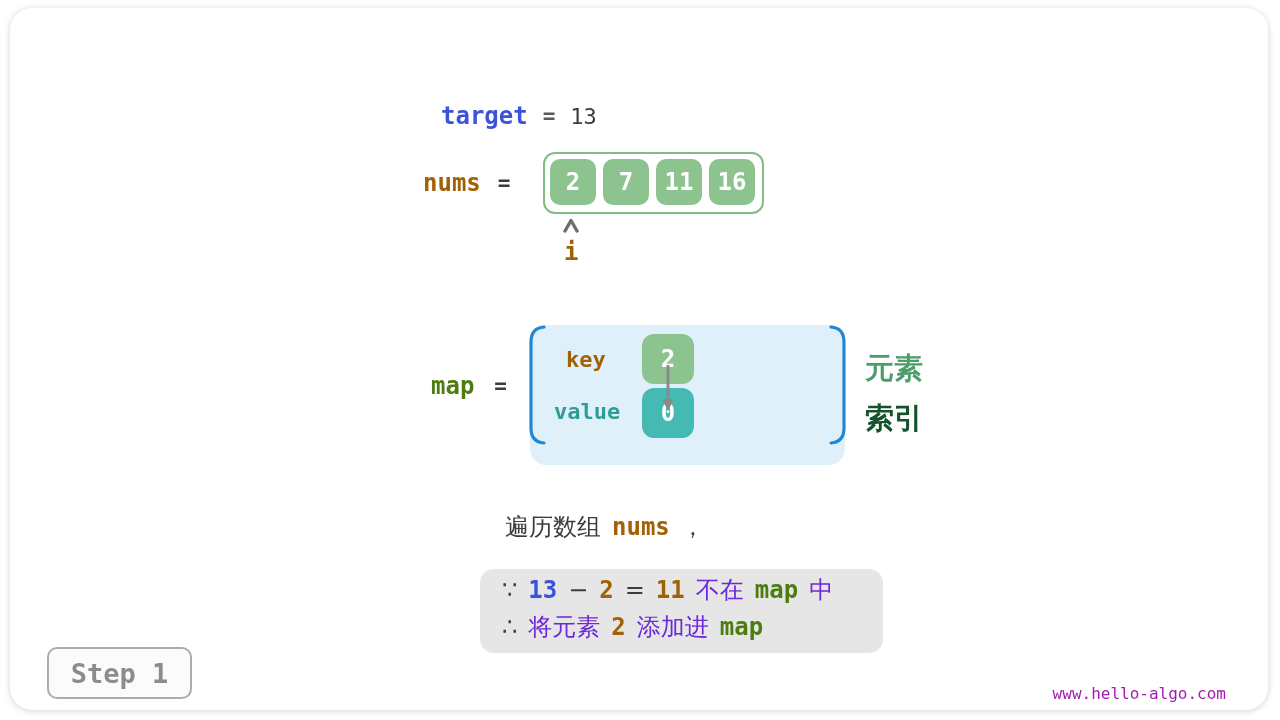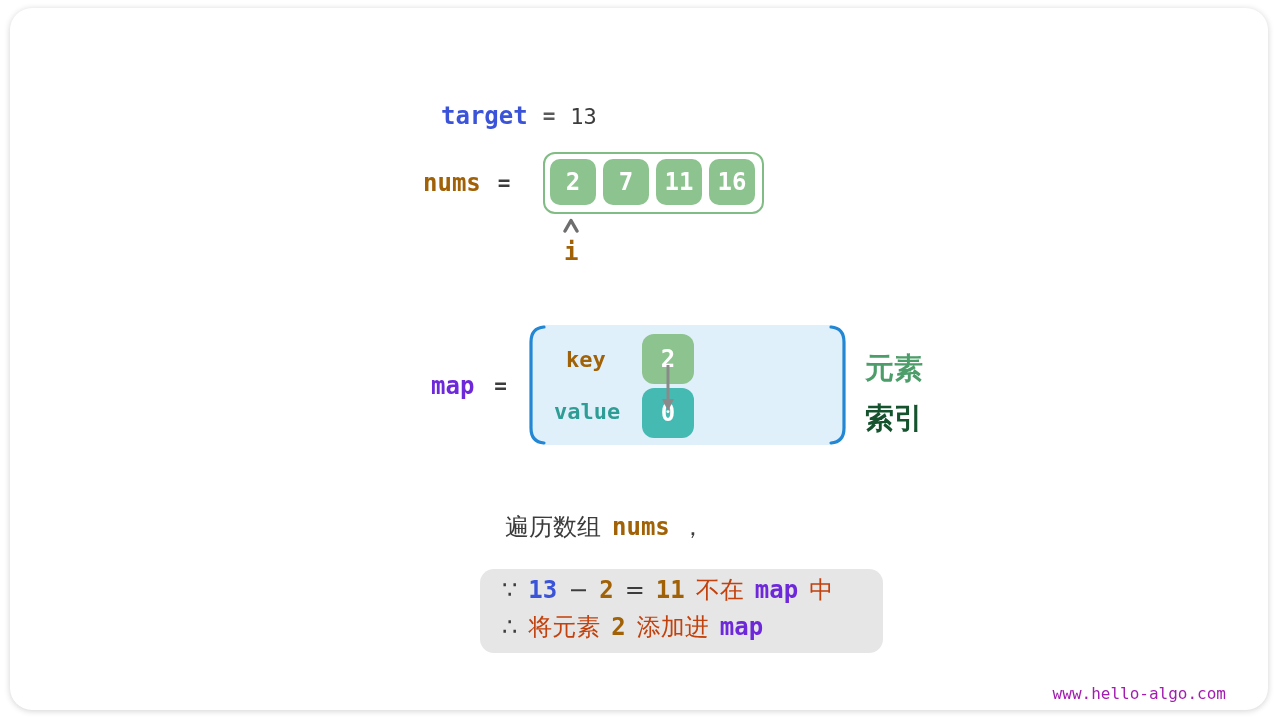--- a/index.html
+++ b/index.html
@@ -8,21 +8,21 @@
 
   .card {
     position: absolute; left: 10px; top: 8px; width: 1258px; height: 702px;
     background: #fff; border-radius: 22px;
     box-shadow: 0 1px 6px rgba(0,0,0,0.18);
   }
 
   .mono { font-family: "DejaVu Sans Mono", monospace; }
   .bold { font-weight: bold; }
   .blue   { color: #3b53d8; }
-  .bright { color: #6d28d9; }
+  .bright { color: #4d7c0f; }
   .green  { color: #a16207; }
   .teal   { color: #2d9d95; }
   .dark   { color: #3c3c3c; }
   .grayeq { color: #5a5a5a; }
 
   .row { position: absolute; display: flex; align-items: center; }
 
   
   .target-row { left: 413px; top: 94px; gap: 15px; margin-left: 18px; }
   .target-row .kw { font-size: 24px; }
@@ -47,21 +47,21 @@
 
   .caret { position: absolute; left: 552px; top: 210px; }
   .i-label { position: absolute; left: 554px; top: 230px; font-size: 24px; }
 
   
   .map-label-row { left: 421px; top: 364px; gap: 20px; }
   .map-label-row .kw { font-size: 24px; }
   .map-label-row .eq { font-size: 21px; font-weight: bold; color: #3c3c3c; }
 
   .map-box {
-    position: absolute; left: 520px; top: 317px; width: 315px; height: 120px;
+    position: absolute; left: 520px; top: 317px; width: 315px; height: 140px;
     background: #e0f0fa; border-radius: 16px;
   }
   .bracket { position: absolute; top: 0; }
   .bracket.left  { left: -3px; }
   .bracket.right { right: -3px; }
   .key-label   { position: absolute; left: 36px; top: 22px; font-size: 22px; }
   .value-label { position: absolute; left: 24px; top: 74px; font-size: 22px; }
   .kv-box {
     position: absolute; left: 112px; width: 52px; height: 50px; border-radius: 12px;
     color: #fff; font-family: "DejaVu Sans Mono", monospace; font-weight: bold;
@@ -79,21 +79,21 @@
   .caption-row { left: 495px; top: 503px; gap: 11px; align-items: center; }
   .caption-row .cjk { font-size: 24px; }
   .caption-row .code { font-size: 24px; }
 
   
   .callout {
     position: absolute; left: 470px; top: 561px; width: 403px; height: 84px;
     background: #e6e6e6; border-radius: 14px; padding: 5px 0 0 22px;
   }
   .callout-line { display: flex; align-items: baseline; gap: 11px; height: 37px; }
-  .callout-line .cjk  { font-size: 24px; color: #c2410c; }
+  .callout-line .cjk  { font-size: 24px; color: #6d28d9; }
   .callout-line .sym  { font-size: 24px; color: #3c3c3c; }
   .callout-line .num  { font-size: 24px; font-weight: bold; font-family: "DejaVu Sans Mono", monospace; }
 
   
   .step-button {
     position: absolute; left: 37px; top: 639px; width: 145px; height: 52px;
     background: #fbfbfb; border: 2px solid #acacac; border-radius: 10px;
     display: flex; align-items: center; justify-content: center;
     font-family: "DejaVu Sans Mono", monospace; font-weight: bold;
     font-size: 27px; color: #8c8c8c;
@@ -176,16 +176,17 @@
     </div>
     <div class="callout-line">
       <span class="sym">∴</span>
       <span class="cjk">将元素</span>
       <span class="num green">2</span>
       <span class="cjk">添加进</span>
       <span class="num bright">map</span>
     </div>
   </div>
 
+  <div class="step-button">Step 1</div>
 
   <div class="watermark">www.hello-algo.com</div>
 
 </div>
 
 </body></html>

